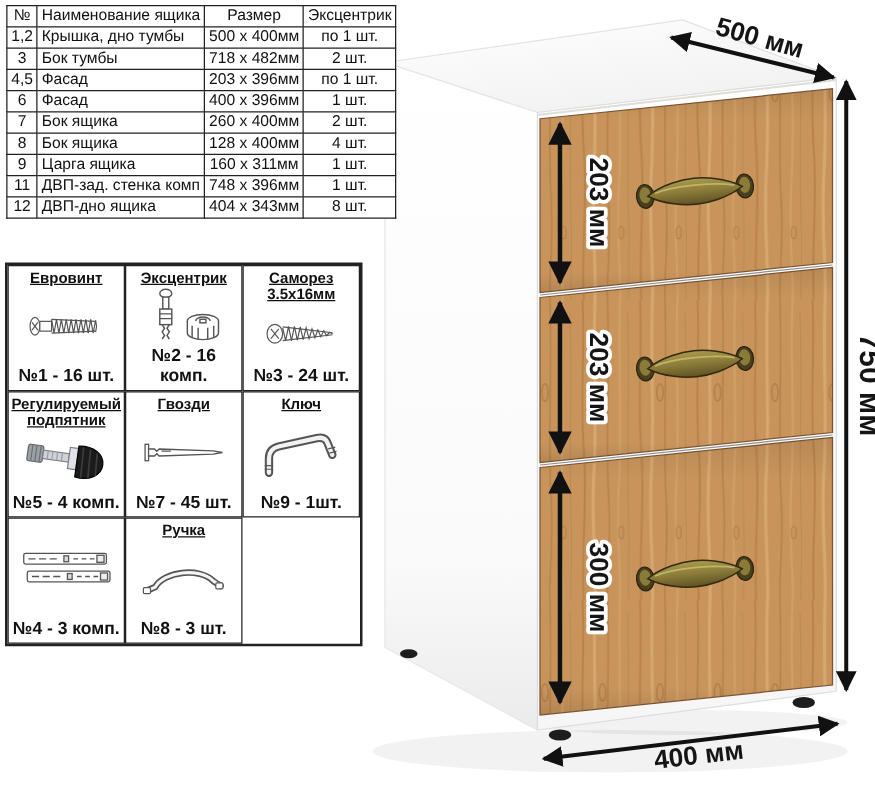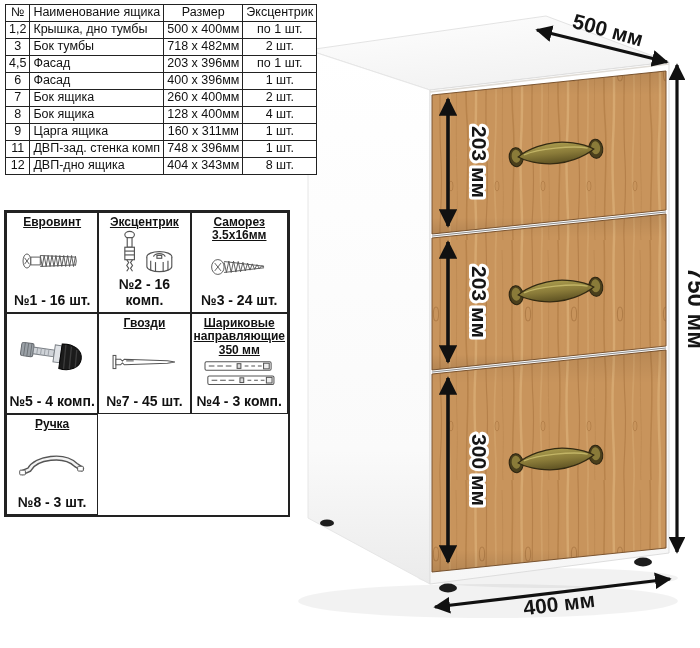--- a/index.html
+++ b/index.html
@@ -285,20 +285,21 @@
             <line x1="17" y1="18" x2="9" y2="28"></line>
           <path d="M21,17 L24,30 L27,15.5 L30,30 L33,15.5 L36,29.5 L39,16 L42,29 L45,17 L48,28 L51,18 L54,27 L57,19 L60,26 L63,20 L66,25 L69,21.5 L72,23"></path>
           <line x1="21" y1="16" x2="72" y2="22"></line>
             <line x1="21" y1="30" x2="72" y2="24"></line>
         </svg>
       </div>
       <div class="hw-count">№3 - 24 шт.</div>
     </div>
 
     <div class="hw-cell">
+      <div class="hw-title">Регулируемый подпятник</div>
       <div class="hw-icon">
         <svg width="76" height="40" viewBox="0 0 78 42">
           <g transform="rotate(8 39 21)">
             <rect x="6" y="12" width="13" height="14" rx="2" fill="#9aa0a6" stroke="#5f6368"></rect>
             <line x1="9.5" y1="12" x2="9.5" y2="26" stroke="#6b7075"></line>
             <line x1="13" y1="12" x2="13" y2="26" stroke="#6b7075"></line>
             <line x1="16.5" y1="12" x2="16.5" y2="26" stroke="#6b7075"></line>
             <rect x="19" y="15.5" width="22" height="7" fill="#cfd3d8" stroke="#7a7f85"></rect>
             <line x1="23" y1="15.5" x2="23" y2="22.5" stroke="#9a9fa5"></line>
             <line x1="27" y1="15.5" x2="27" y2="22.5" stroke="#9a9fa5"></line>
@@ -319,23 +320,34 @@
       <div class="hw-icon">
         <svg width="80" height="30" viewBox="0 0 82 32" fill="none" stroke="#555" stroke-width="1.1">
           <rect x="8" y="9" width="3" height="14" fill="#fff"></rect>
           <path d="M11,13 L16,13 L18,15 L20,13 L66,14.6 L74,16 L66,17.4 L20,19 L18,17 L16,19 L11,19 Z" fill="#fff"></path>
           <line x1="22" y1="14.8" x2="30" y2="14.8"></line>
         </svg>
       </div>
       <div class="hw-count">№7 - 45 шт.</div>
     </div>
 
-
-    <div class="hw-cell">
-      <div class="hw-title">Шариковые направляющие 350 мм</div>
+    <div class="hw-cell">
+      <div class="hw-title">Ключ</div>
+      <div class="hw-icon">
+        <svg width="80" height="44" viewBox="0 0 82 46" fill="none">
+          <path d="M14,40 L14,28 Q14,20 22,18 L54,11 Q61,9.5 63,15 L67,25" stroke="#555" stroke-width="7" stroke-linecap="round"></path>
+          <path d="M14,40 L14,28 Q14,20 22,18 L54,11 Q61,9.5 63,15 L67,25" stroke="#f2f2f2" stroke-width="3.6" stroke-linecap="round"></path>
+          <path d="M10.5,37 L17.5,37 M10.5,34 L17.5,34" stroke="#555" stroke-width="1"></path>
+          <path d="M63.5,20 L69.5,18.5 M64.5,23.5 L70.5,22" stroke="#555" stroke-width="1"></path>
+        </svg>
+      </div>
+      <div class="hw-count">№9 - 1шт.</div>
+    </div>
+
+    <div class="hw-cell">
       <div class="hw-icon">
         <svg width="82" height="34" viewBox="0 0 84 36" fill="none" stroke="#555" stroke-width="1.1">
           <rect x="6" y="4" width="70" height="9" rx="1.5" fill="#fff"></rect>
           <line x1="10" y1="8.5" x2="34" y2="8.5" stroke-dasharray="6 3"></line>
           <rect x="40" y="6" width="4" height="5" fill="#ddd"></rect>
           <line x1="48" y1="8.5" x2="66" y2="8.5" stroke-dasharray="4 3"></line>
           <rect x="68" y="5.5" width="6" height="6" fill="#eee"></rect>
           <rect x="9" y="19" width="70" height="9" rx="1.5" fill="#fff"></rect>
           <line x1="13" y1="23.5" x2="37" y2="23.5" stroke-dasharray="6 3"></line>
           <rect x="43" y="21" width="4" height="5" fill="#ddd"></rect>

